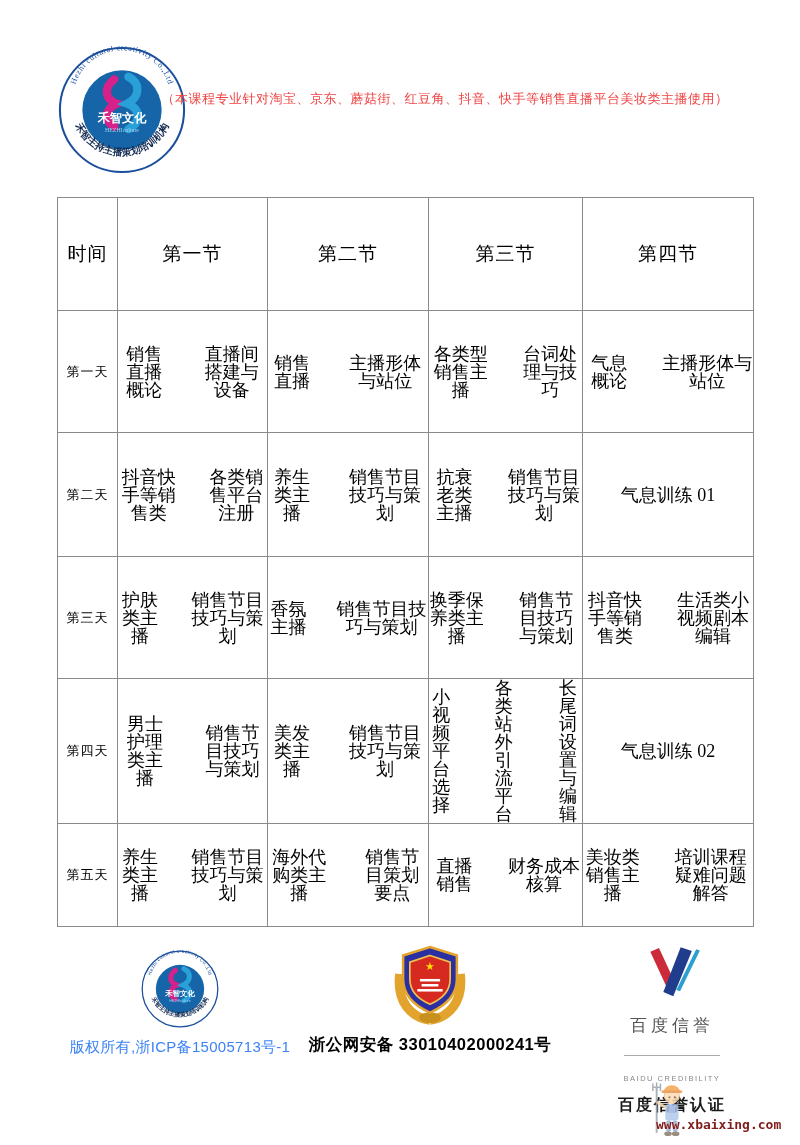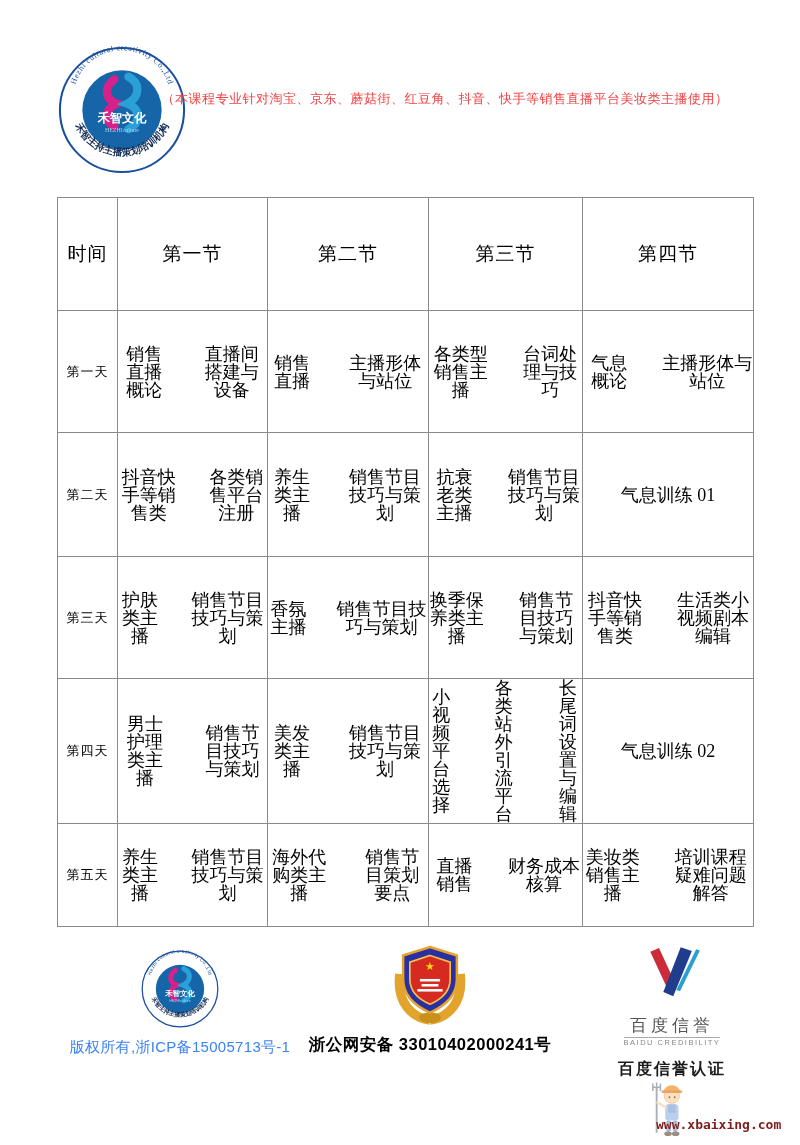--- a/index.html
+++ b/index.html
@@ -31,21 +31,21 @@
            font-family:"Liberation Sans","DejaVu Sans",sans-serif;}
   .f-left{left:60px;top:950px;width:240px;}
   .hezhi-logo-sm{width:78px;height:78px;}
   .icp-text{margin-top:10px;font-size:15px;color:#3b82f6;letter-spacing:0.3px;}
   .f-center{left:310px;top:942px;width:240px;}
   .police-badge{width:84px;height:84px;}
   .police-text{margin-top:8px;font-size:16.5px;font-weight:bold;color:#000;letter-spacing:0.5px;white-space:nowrap;}
   .f-right{left:572px;top:946px;width:200px;}
   .baidu-v{width:62px;height:56px;}
   .baidu-name{margin-top:12px;font-size:17px;color:#555;letter-spacing:4px;}
-  .baidu-en{margin-top:0;padding-top:0;border-top:1px solid #aaa;font-size:7.5px;
+  .baidu-en{margin-top:18px;padding-top:18px;border-top:1px solid #aaa;font-size:7.5px;
             color:#888;letter-spacing:1.5px;}
   .baidu-cert{margin-top:12px;font-size:16px;font-weight:bold;color:#1a1a1a;letter-spacing:2px;}
 
   
   .watermark{position:absolute;right:0;bottom:0;width:152px;height:70px;
              font-family:"DejaVu Sans",sans-serif;}
   .wm-farmer{position:absolute;left:2px;top:6px;width:38px;height:58px;opacity:0.85;}
   .wm-name{position:absolute;left:40px;top:2px;font-size:31px;font-weight:bold;
            letter-spacing:2px;white-space:nowrap;}
   .wm-c1{color:#7cb946;} .wm-c2{color:#f39c2d;} .wm-c3{color:#86c040;}

